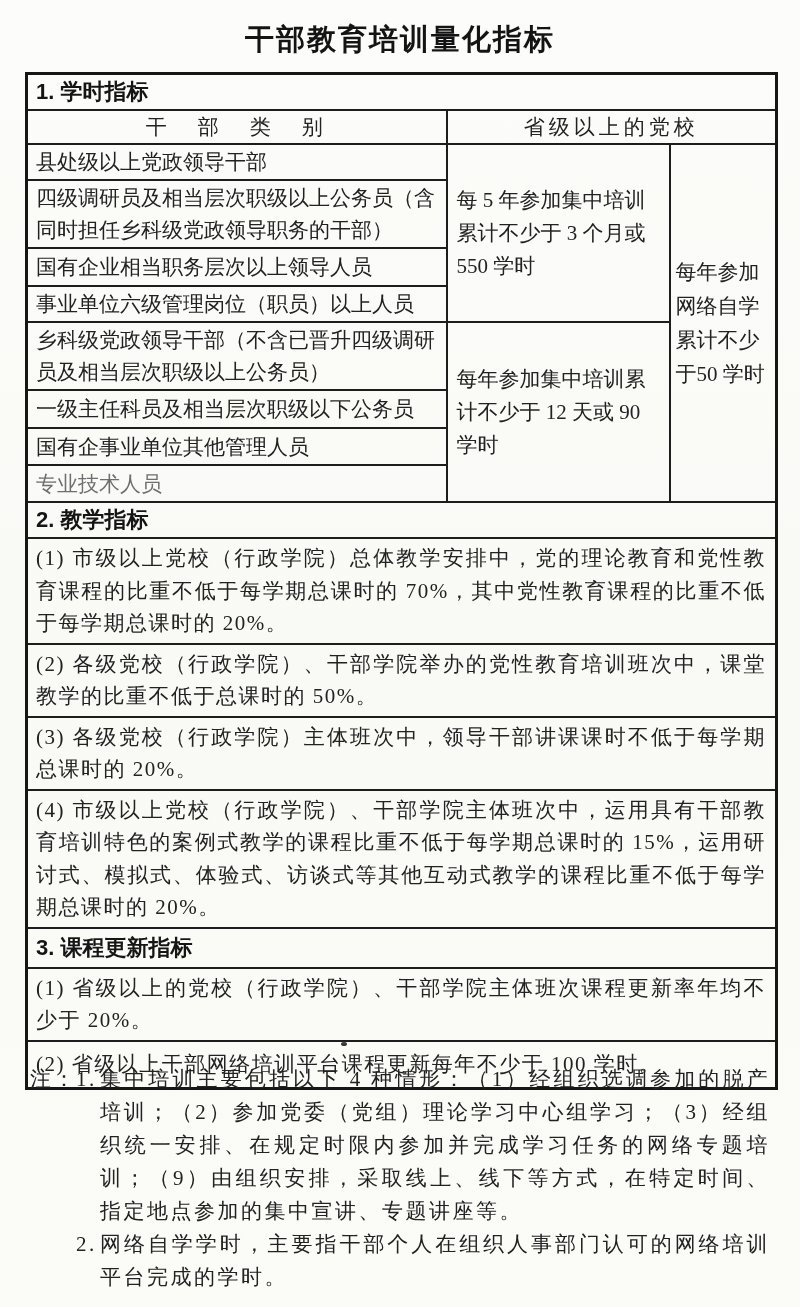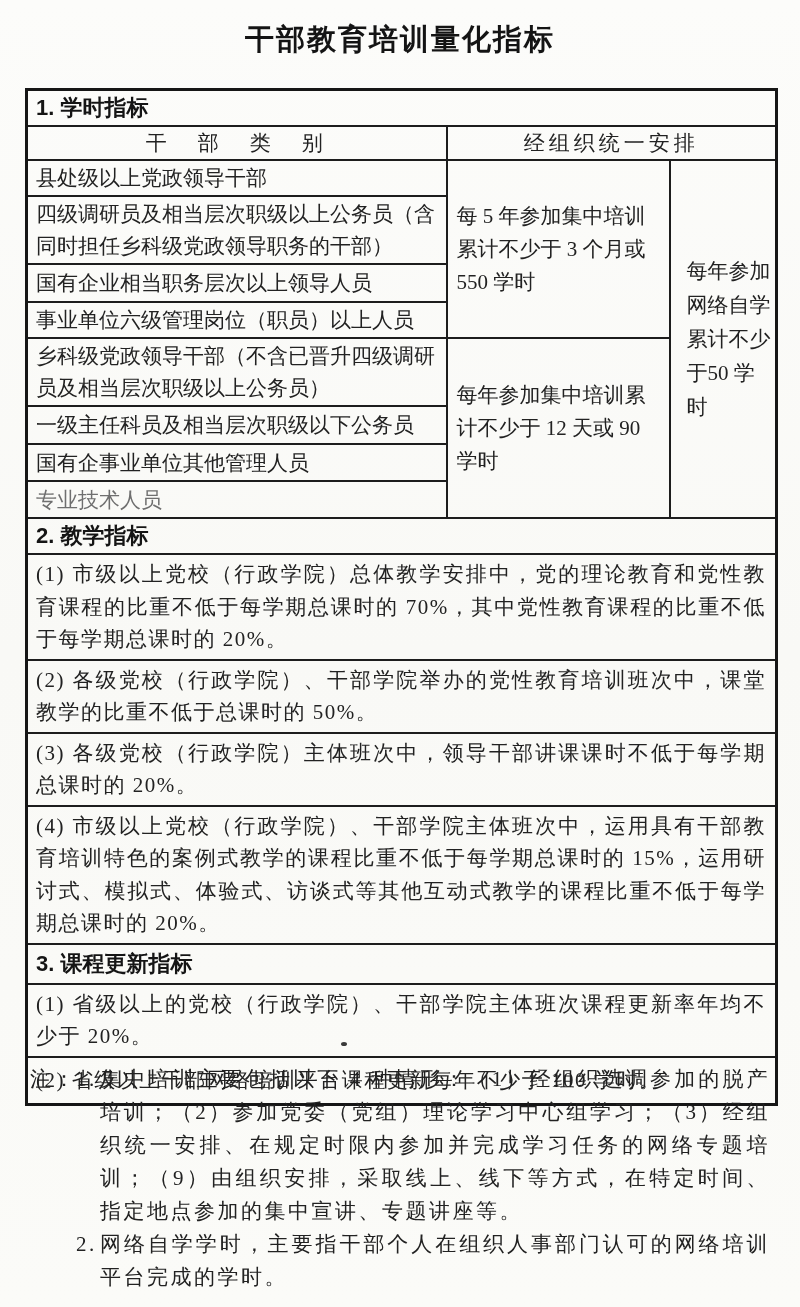--- a/index.html
+++ b/index.html
@@ -22,21 +22,21 @@
     margin: 0;
     text-align: center;
     font-family: "Liberation Sans", "DejaVu Sans", sans-serif;
     font-weight: bold;
     font-size: 29px;
     letter-spacing: 2px;
     color: #141414;
   }
   table.indicator-table {
     position: absolute;
-    left: 25px; top: 88px;
+    left: 25px; top: 72px;
     width: 750px;
     border-collapse: collapse;
     table-layout: fixed;
     border: 3px solid #161616;
   }
   td {
     border: 2px solid #1d1d1d;
     padding: 1px 7px;
     font-size: 21px;
     line-height: 32px;
@@ -51,21 +51,21 @@
     padding-left: 8px;
   }
   tr.colhead-row td {
     text-align: center;
     padding: 0 4px;
   }
   td.category-header { letter-spacing: 5px; margin-left: 14px; }
   td.requirement-header { letter-spacing: 4px; }
   td.category-cell { padding: 1px 4px 1px 8px; }
   td.req-cell { padding: 2px 6px 2px 9px; line-height: 33px; }
-  td.online-cell { padding: 2px 4px 2px 16px; line-height: 34px; }
+  td.online-cell { padding: 2px 4px 2px 5px; line-height: 34px; }
   td.item-cell {
     text-align: justify;
     letter-spacing: 1.5px;
     padding: 3px 9px 3px 8px;
     line-height: 32.5px;
   }
   td.faded { color: #6f6f6f; }
   .notes {
     position: absolute;
     left: 30px; top: 1063px;
@@ -106,21 +106,21 @@
       <col style="width:420px">
       <col style="width:223px">
       <col style="width:107px">
     </colgroup>
     <tbody>
       <tr class="section-row" style="height:34px">
         <td colspan="3">1. 学时指标</td>
       </tr>
       <tr class="colhead-row" style="height:30px">
         <td class="category-header">干　部　类　别</td>
-        <td colspan="2" class="requirement-header">经组织统一安排</td>
+        <td colspan="2" class="requirement-header">省级以上的党校</td>
       </tr>
       <tr style="height:34px">
         <td class="category-cell">县处级以上党政领导干部</td>
         <td rowspan="4" class="req-cell">每 5 年参加集中培训累计不少于 3 个月或 550 学时</td>
         <td rowspan="8" class="online-cell">每年参加网络自学累计不少于50 学时</td>
       </tr>
       <tr style="height:64px">
         <td class="category-cell">四级调研员及相当层次职级以上公务员（含同时担任乡科级党政领导职务的干部）</td>
       </tr>
       <tr style="height:38px">

